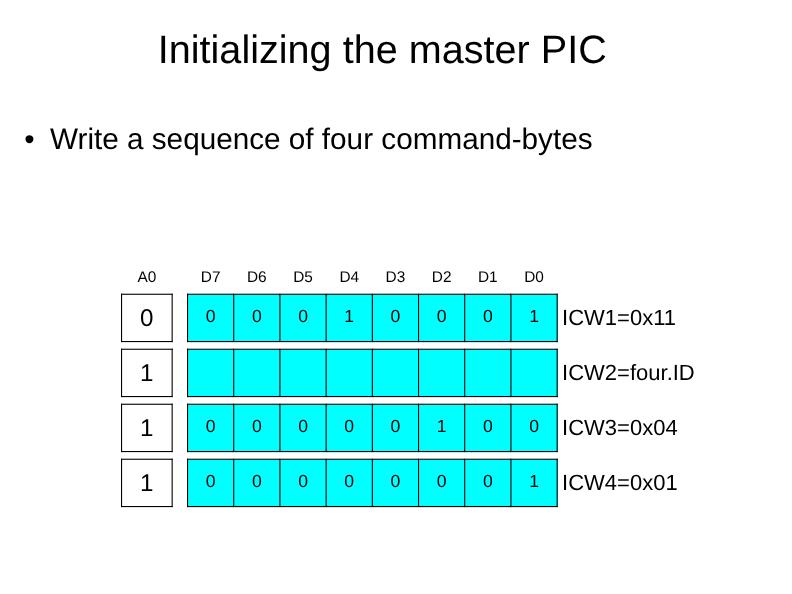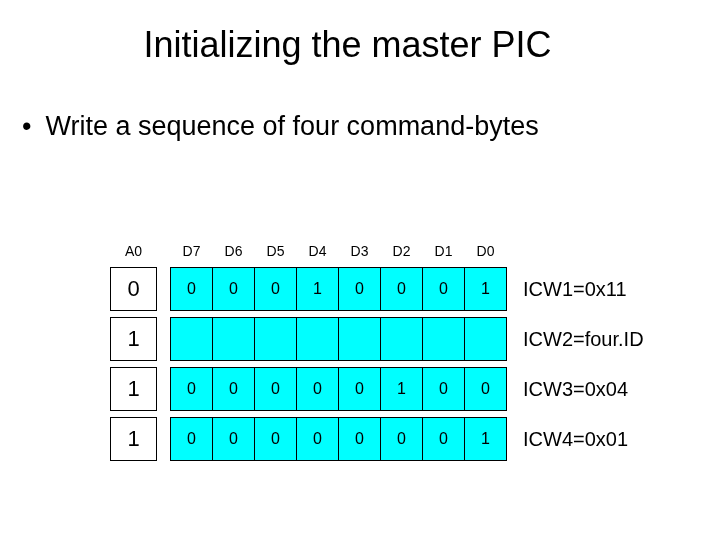--- a/index.html
+++ b/index.html
@@ -70,21 +70,21 @@
   }
   tr.dat td.a0cell {
     border: 1px solid #000;
     height: 40px;
     font-size: 22px;
     background: #fff;
   }
   tr.dat td.rowlabel {
     font-size: 20px;
     text-align: left;
-    padding-left: 16px;
+    padding-left: 4px;
     white-space: nowrap;
   }
   .cyan { background: #00ffff; }
   .gap td { height: 6px; border: none; padding:0; line-height:0; font-size:0; }
 </style>
 </head>
 <body>
 <div class="slide">
 
   <h1 class="title">Initializing the master PIC</h1>

